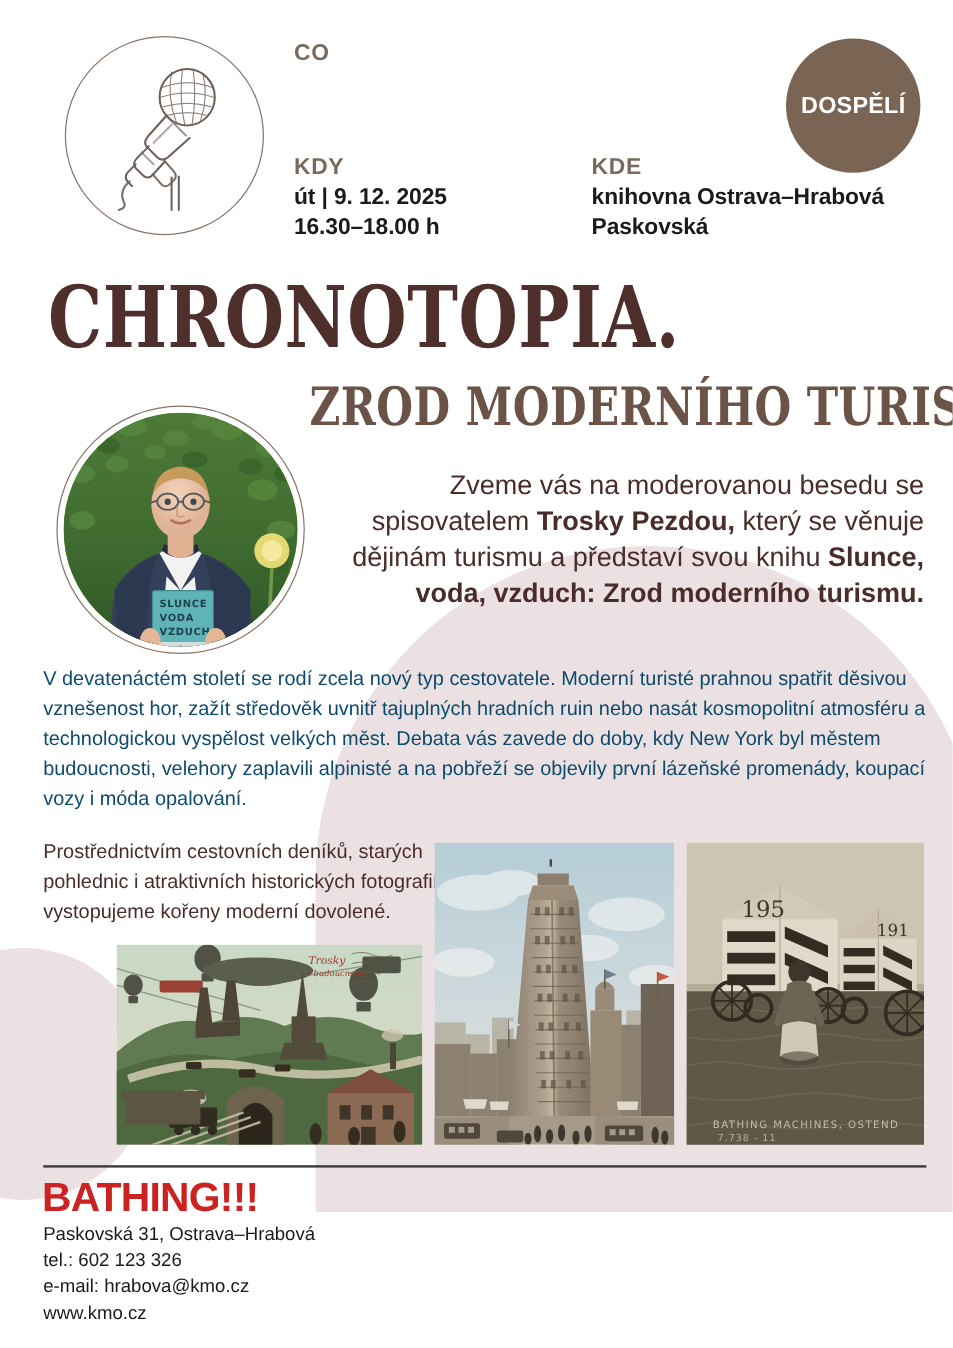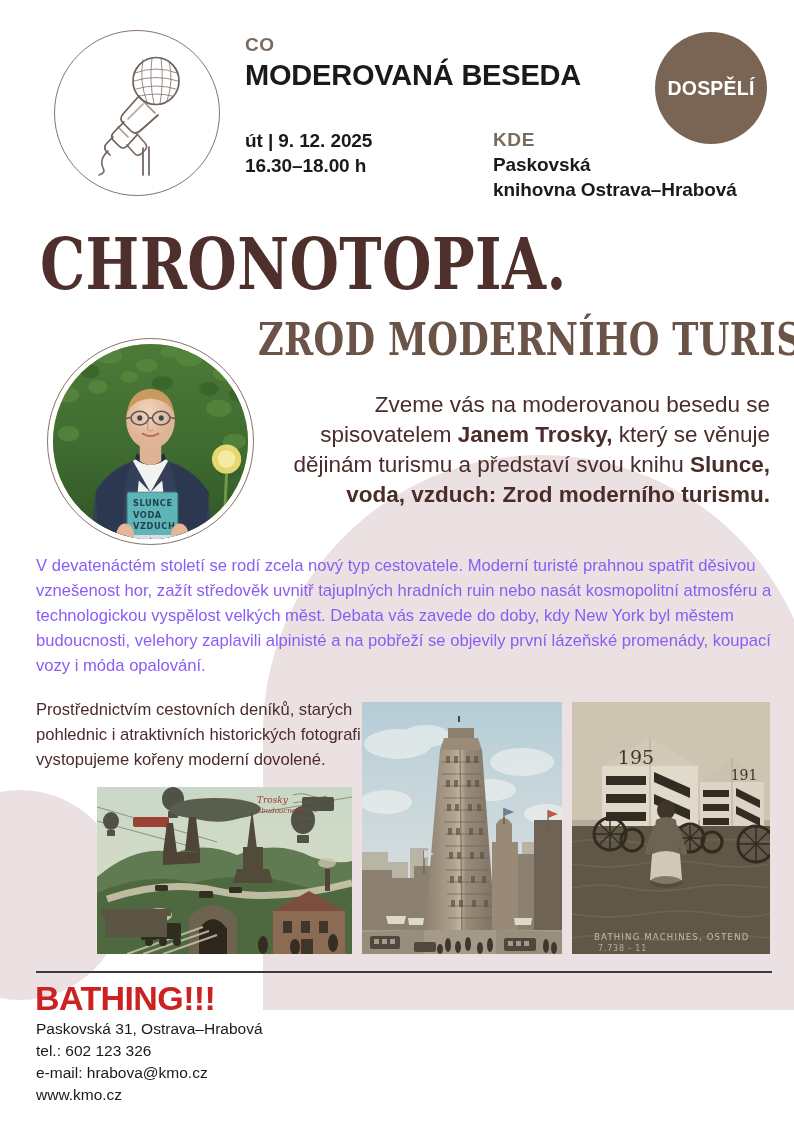--- a/index.html
+++ b/index.html
@@ -104,21 +104,21 @@
   
   .intro{
     position:absolute;left:262px;top:390px;width:508px;z-index:3;
     text-align:right;font-size:22.5px;line-height:1.34;color:#4a2c2a;
   }
   .intro b{font-weight:700;}
 
   
   .body1{
     position:absolute;left:36px;top:553px;width:736px;z-index:3;
-    font-size:16.6px;line-height:1.51;color:#8b5cf6;
+    font-size:16.6px;line-height:1.51;color:#0c4a6e;
   }
   .body2{
     position:absolute;left:36px;top:697px;width:330px;z-index:3;
     font-size:16.6px;line-height:1.51;color:#4a2c2a;
   }
 
   
   .ph{position:absolute;z-index:3;overflow:hidden;}
   .ph1{left:97px;top:787px;width:255px;height:167px;}
   .ph2{left:362px;top:702px;width:200px;height:252px;}
@@ -169,32 +169,32 @@
       <path d="M36 86 L30 92 Q26 96 29 100 L33 104"></path>
       <path d="M31 100 Q22 108 26 117 Q29 122 22 124" opacity=".9"></path>
       <path d="M60 83 L68 92 Q71 96 68 99 L64 103 Q60 106 57 102 L50 94" opacity=".9"></path>
       <path d="M66 97 L66 124"></path>
       <path d="M72 96 L72 124"></path>
     </svg>
   </div>
 
   <div class="hdr">
     <div class="lbl">CO</div>
-    <div class="co-title">MODEROVANÁ BESEDA</div>
   </div>
 
   <div class="meta">
     <div class="meta-col kdy">
+      <div class="lbl">KDY</div>
       <div class="val">út | 9. 12. 2025</div>
       <div class="val">16.30–18.00 h</div>
     </div>
     <div class="meta-col kde">
       <div class="lbl">KDE</div>
+      <div class="val">knihovna Ostrava–Hrabová</div>
       <div class="val">Paskovská</div>
-      <div class="val">knihovna Ostrava–Hrabová</div>
     </div>
   </div>
 
   <div class="badge">
     <span>DOSPĚLÍ</span>
   </div>
 
   <div class="title-main">CHRONOTOPIA.</div>
   <div class="title-sub">ZROD MODERNÍHO TURISTY</div>
 
@@ -274,21 +274,21 @@
           <path d="M116 200 L120 210 L112 210 Z"></path>
         </g>
 
         <ellipse cx="74" cy="196" rx="9" ry="12" fill="#e4b896"></ellipse>
         <ellipse cx="130" cy="196" rx="9" ry="12" fill="#e4b896"></ellipse>
       </svg>
     </div>
   </div>
 
   <div class="intro">
-    <span>Zveme vás na moderovanou besedu se spisovatelem </span><b>Janem Trosky,</b><span> který se věnuje dějinám turismu a představí svou knihu </span><b>Slunce, voda, vzduch: Zrod moderního turismu.</b>
+    <span>Zveme vás na moderovanou besedu se spisovatelem </span><b>Trosky Pezdou,</b><span> který se věnuje dějinám turismu a představí svou knihu </span><b>Slunce, voda, vzduch: Zrod moderního turismu.</b>
   </div>
 
   <div class="body1">V devatenáctém století se rodí zcela nový typ cestovatele. Moderní turisté prahnou spatřit děsivou vznešenost hor, zažít středověk uvnitř tajuplných hradních ruin nebo nasát kosmopolitní atmosféru a technologickou vyspělost velkých měst. Debata vás zavede do doby, kdy New York byl městem budoucnosti, velehory zaplavili alpinisté a na pobřeží se objevily první lázeňské promenády, koupací vozy i móda opalování.</div>
   <div class="body2">Prostřednictvím cestovních deníků, starých pohlednic i atraktivních historických fotografií vystopujeme kořeny moderní dovolené.</div>
 
   <div class="ph ph1">
     <svg width="100%" height="100%" viewBox="0 0 255 167" preserveAspectRatio="xMidYMid slice">
       <defs>
         <linearGradient id="sky1" x1="0" y1="0" x2="0" y2="1">
           <stop offset="0%" stop-color="#cfe0d2"></stop>

